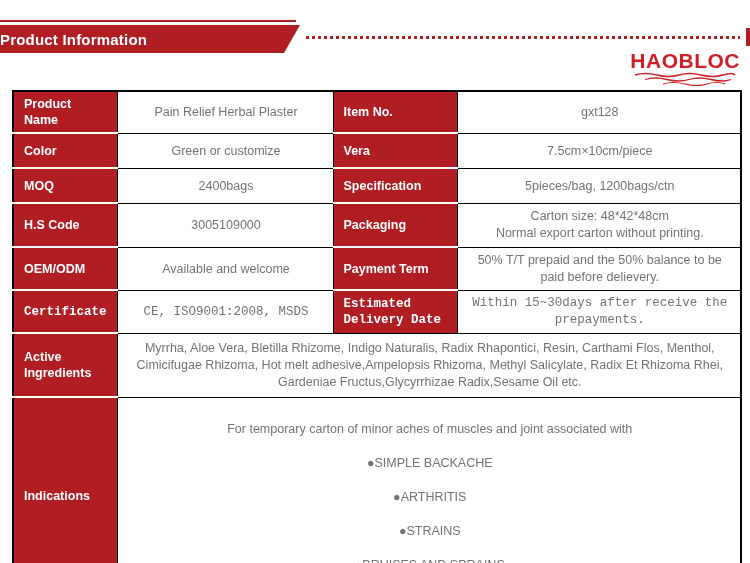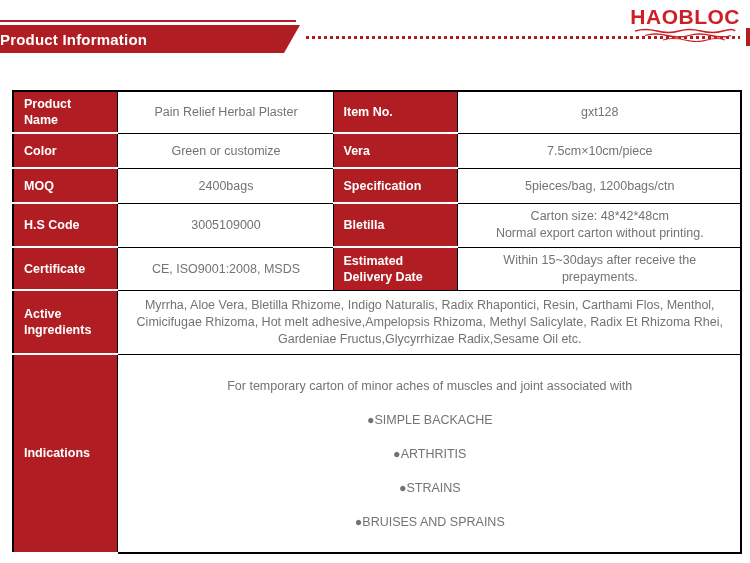--- a/index.html
+++ b/index.html
@@ -19,21 +19,21 @@
     clip-path:polygon(0 0,100% 0,calc(100% - 16px) 100%,0 100%);
     display:flex;align-items:center;
   }
   .ribbon span{color:#fff;font-weight:bold;font-size:15px;padding-left:0;letter-spacing:.2px;}
   .dotted{
     position:absolute;left:306px;right:10px;top:36px;height:3px;
     background:repeating-linear-gradient(90deg,var(--accent,#b01e23) 0 3px,transparent 3px 6px);
   }
   .edge-mark{position:absolute;right:0;top:28px;width:4px;height:18px;background:var(--accent,#b01e23);}
   .logo{position:absolute;right:10px;top:6px;text-align:center;}
-  .logo-text{color:var(--logo,#cf1f26);font-weight:bold;font-size:21px;letter-spacing:.5px;line-height:22px;display:block;}
+  .logo-text{color:var(--logo,#cf1f26);font-weight:bold;font-size:21px;letter-spacing:.5px;line-height:22px;display:block;margin-top:44px;}
   .flourish{display:block;margin:0 auto;}
 
   
   table.info-table{
     position:absolute;left:12px;top:90px;width:730px;
     border-collapse:collapse;table-layout:fixed;
     border:2px solid var(--line,#000);
     font-size:12.5px;
   }
   td{border:1px solid var(--line,#000);overflow:hidden;}
@@ -43,21 +43,21 @@
     border-bottom:2px solid #ffffff;white-space:pre-line;
   }
   td.val{
     background:#fff;color:#737373;padding:4px 8px 4px 10px;
     vertical-align:middle;line-height:16px;white-space:pre-line;text-align:center;
   }
   tr.row-est td.lbl-dark{border-bottom:1px solid var(--line,#000);}
   td.val-top{vertical-align:top;padding-top:6px;line-height:17px;}
   td.val-multi{line-height:17px;}
   tr.h-a{height:35px;} tr.h-b{height:44px;padding-left:30px;} tr.h-c{height:42px;}
-  tr.h-d{height:40px;} tr.h-e{height:64px;} tr.h-f{height:92px;}
+  tr.h-d{height:40px;font-family:Liberation Mono, monospace;} tr.h-e{height:64px;} tr.h-f{height:92px;}
 </style>
 </head>
 <body>
 
 <div class="page">
 
   <div class="accent-line"></div>
   <div class="ribbon">
     <span>Product Information</span>
   </div>
@@ -95,23 +95,29 @@
       </tr>
       <tr class="h-a">
         <td class="lbl">MOQ</td>
         <td class="val">2400bags</td>
         <td class="lbl">Specification</td>
         <td class="val">5pieces/bag, 1200bags/ctn</td>
       </tr>
       <tr class="h-b">
         <td class="lbl">H.S Code</td>
         <td class="val">3005109000</td>
-        <td class="lbl">Bletilla</td>
+        <td class="lbl">Packaging</td>
         <td class="val val-multi">Carton size: 48*42*48cm
 Normal export carton without printing.</td>
+      </tr>
+      <tr class="h-c">
+        <td class="lbl">OEM/ODM</td>
+        <td class="val">Available and welcome</td>
+        <td class="lbl">Payment Term</td>
+        <td class="val val-multi">50% T/T prepaid and the 50% balance to be paid before delievery.</td>
       </tr>
       <tr class="h-d row-est">
         <td class="lbl">Certificate</td>
         <td class="val">CE, ISO9001:2008, MSDS</td>
         <td class="lbl lbl-dark">Estimated
 Delivery Date</td>
         <td class="val val-multi">Within 15~30days after receive the prepayments.</td>
       </tr>
       <tr class="h-e">
         <td class="lbl">Active Ingredients</td>

